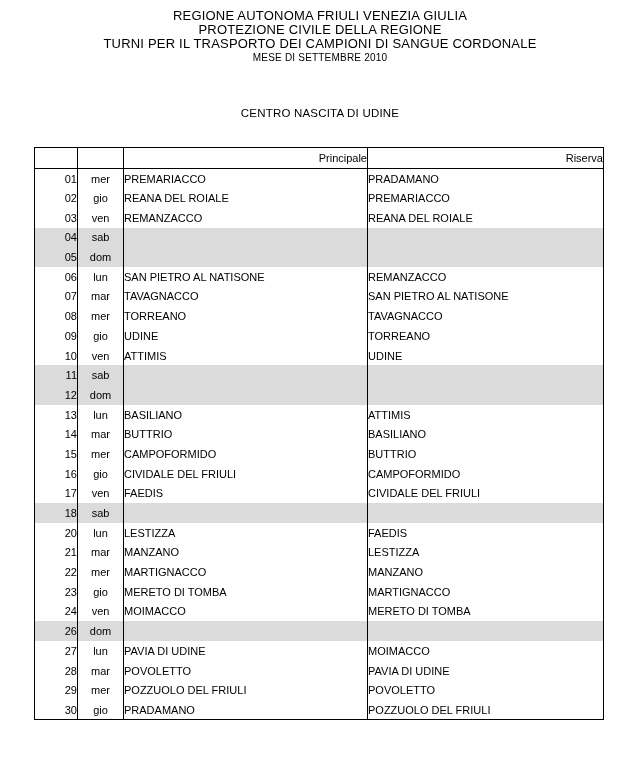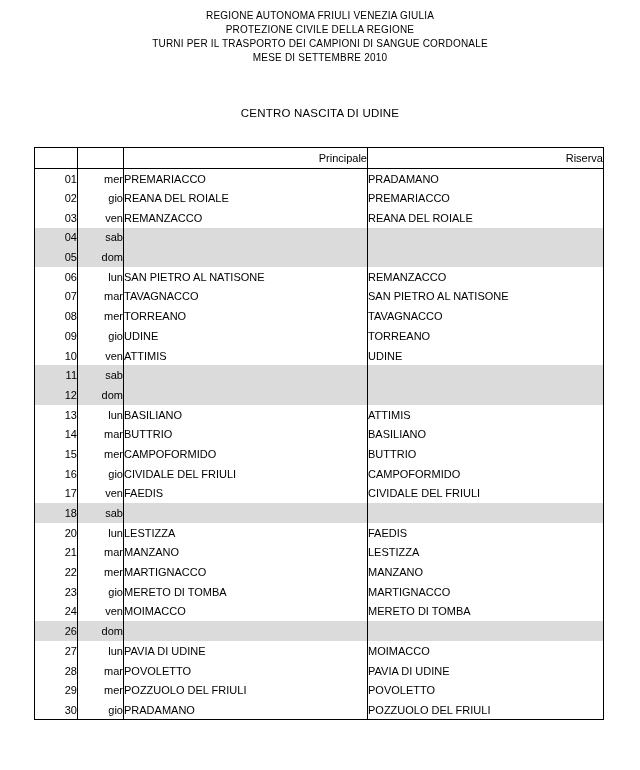--- a/index.html
+++ b/index.html
@@ -16,21 +16,21 @@
     overflow: hidden;
   }
   .doc-header {
     position: absolute;
     top: 9px;
     left: 0;
     width: 640px;
     text-align: center;
   }
   .doc-header .tline {
-    font-size: 10px;
+    font-size: 13px;
     line-height: 14px;
     letter-spacing: 0.2px;
     white-space: nowrap;
   }
   .doc-header .tline.small {
     font-size: 10px;
   }
   .center-title {
     position: absolute;
     top: 106px;
@@ -74,21 +74,21 @@
     margin-left: 12px;
   }
   table.shifts tbody tr {
     height: 19.7px;
   }
   td.day {
     text-align: right;
     padding-right: 8px;
   }
   td.weekday {
-    text-align: right;
+    text-align: center;
   }
   td.place {
     text-align: left;
     padding-left: 5px;
   }
   tr.weekend td {
     background: #dbdbdb;
   }
 </style>
 </head>

